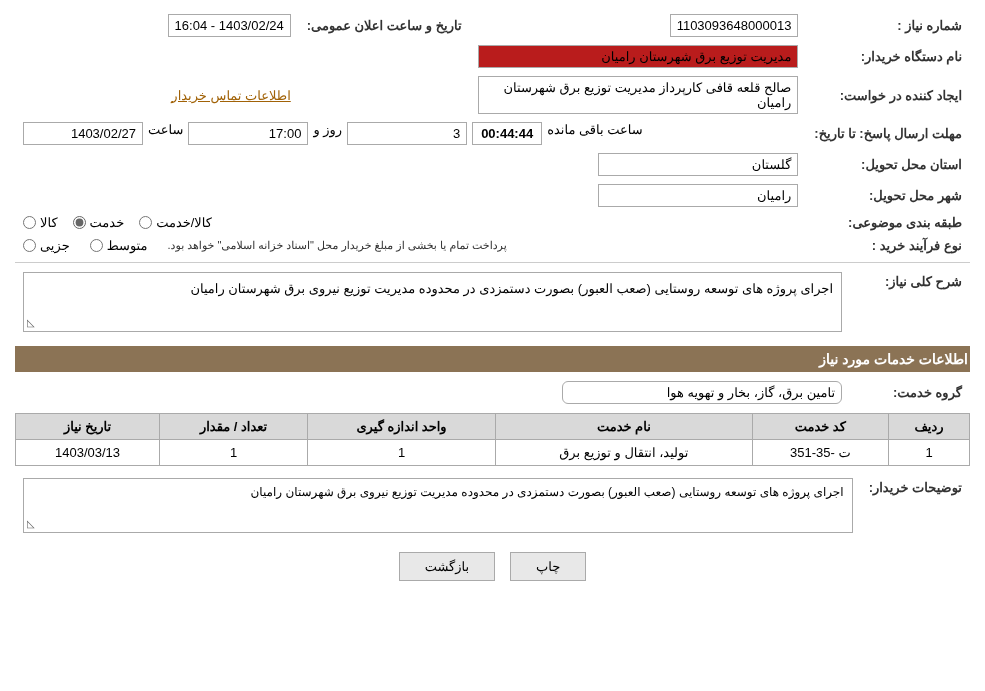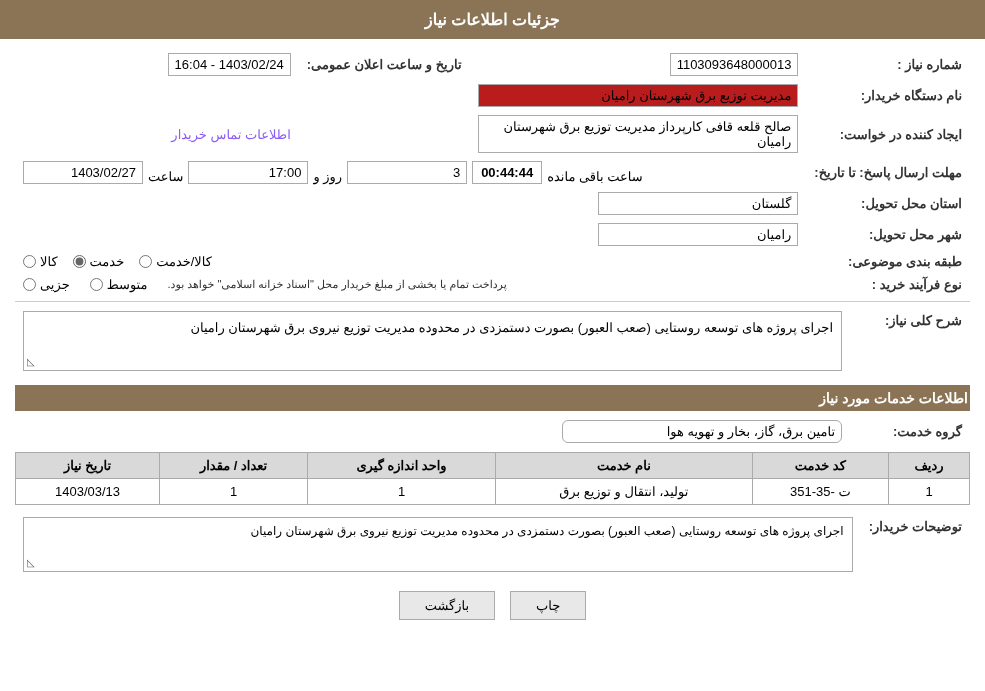--- a/index.html
+++ b/index.html
@@ -62,26 +62,27 @@
     .input-box-wide {
       border: 1px solid #aaa;
       padding: 3px 6px;
       background: #b91c1c;
       width: 320px;
       display: inline-block;
       text-align: right;
     }
     .row-flex {
       display: flex;
-      align-items: flex-end;
+      align-items: flex-start;
       gap: 5px;
       justify-content: flex-end;
     }
     .link-blue {
-      color: #8b5cf6;
+      color: #a16207;
+      text-decoration: underline;
       cursor: pointer;
     }
     .radio-group {
       display: flex;
       gap: 15px;
       align-items: center;
       justify-content: flex-end;
     }
     .radio-item {
       display: flex;
@@ -177,23 +178,20 @@
       width: 100%;
       font-size: 12px;
       position: relative;
     }
   </style>
 </head>
 <body>
 
 <div class="page-wrapper">
 
-  <div class="header-bar">
-    <span>جزئیات اطلاعات نیاز</span>
-  </div>
 
   <div class="content-area main-content-pos">
 
     <table class="info-table">
 
       <tbody>
           <tr>
         <td class="label-cell">شماره نیاز :</td>
         <td class="value-cell">
           <div class="input-box">1103093648000013</div>

